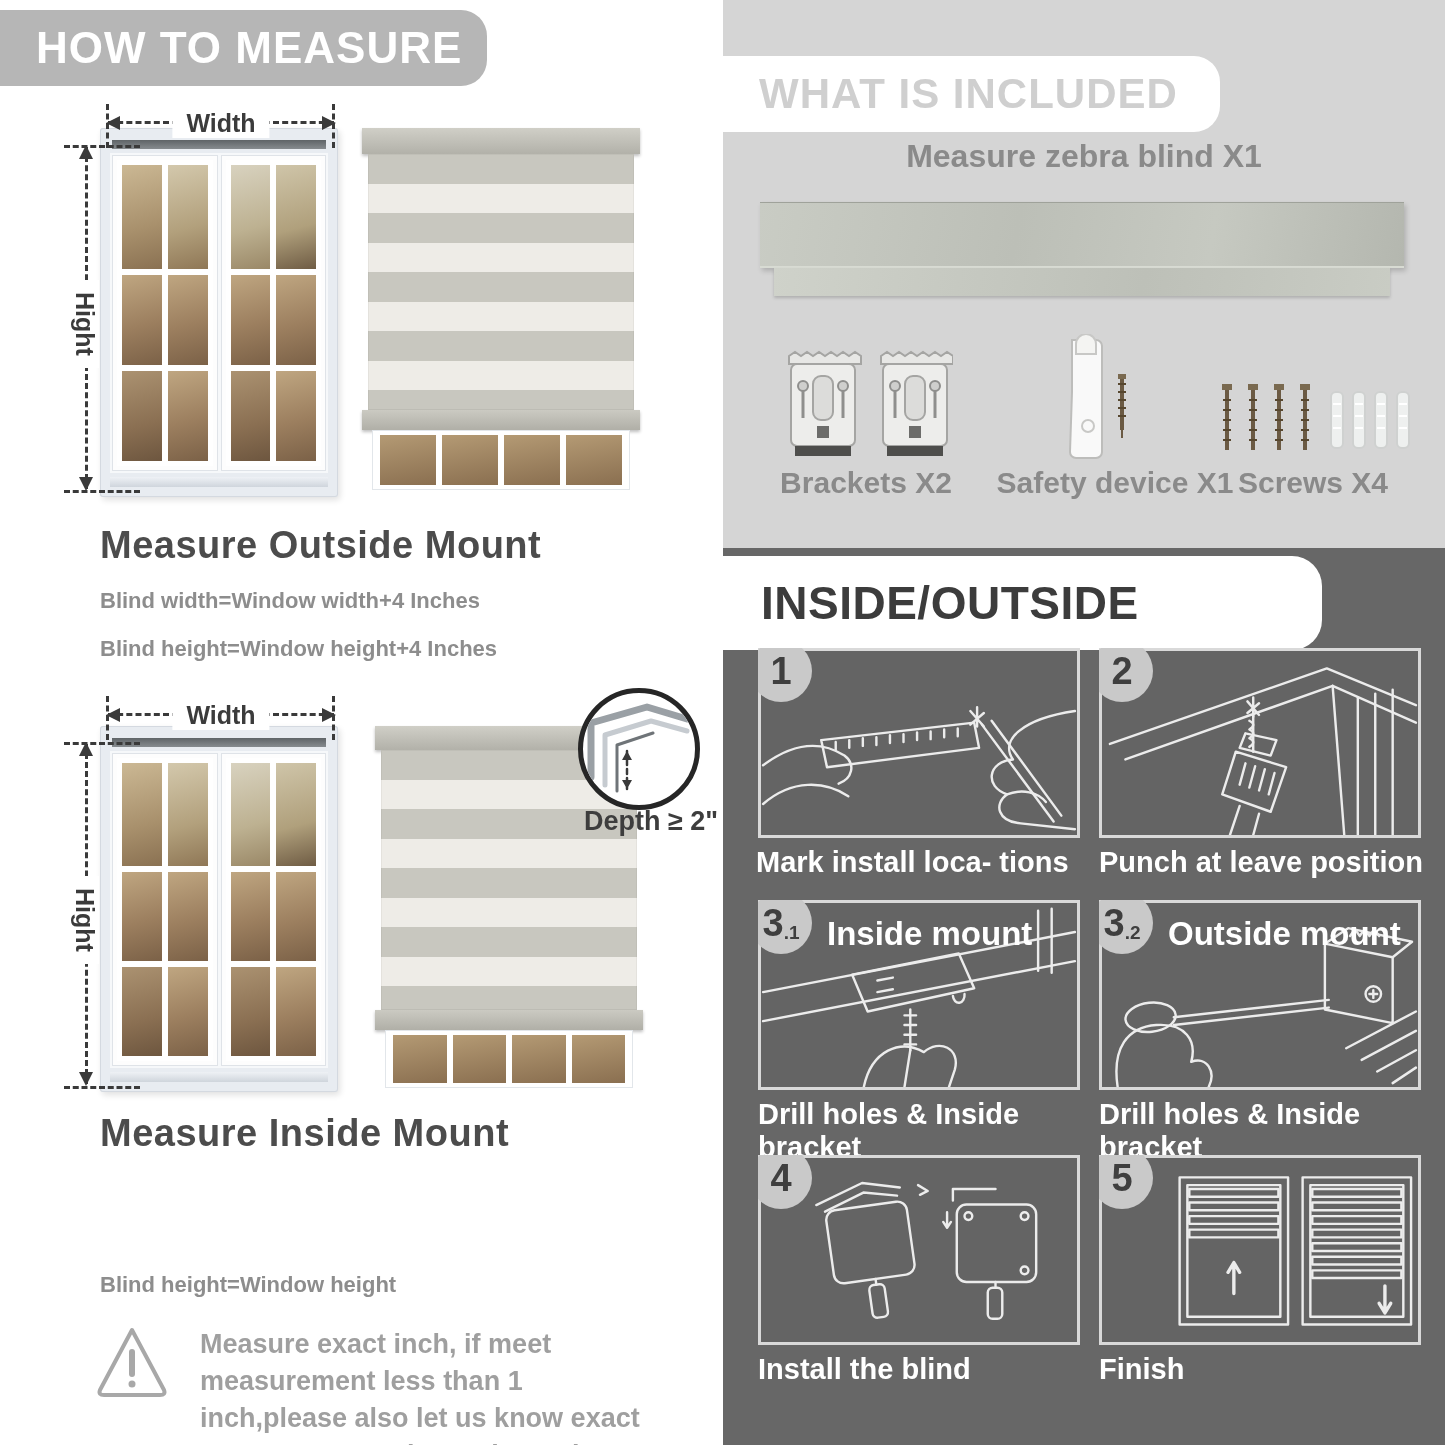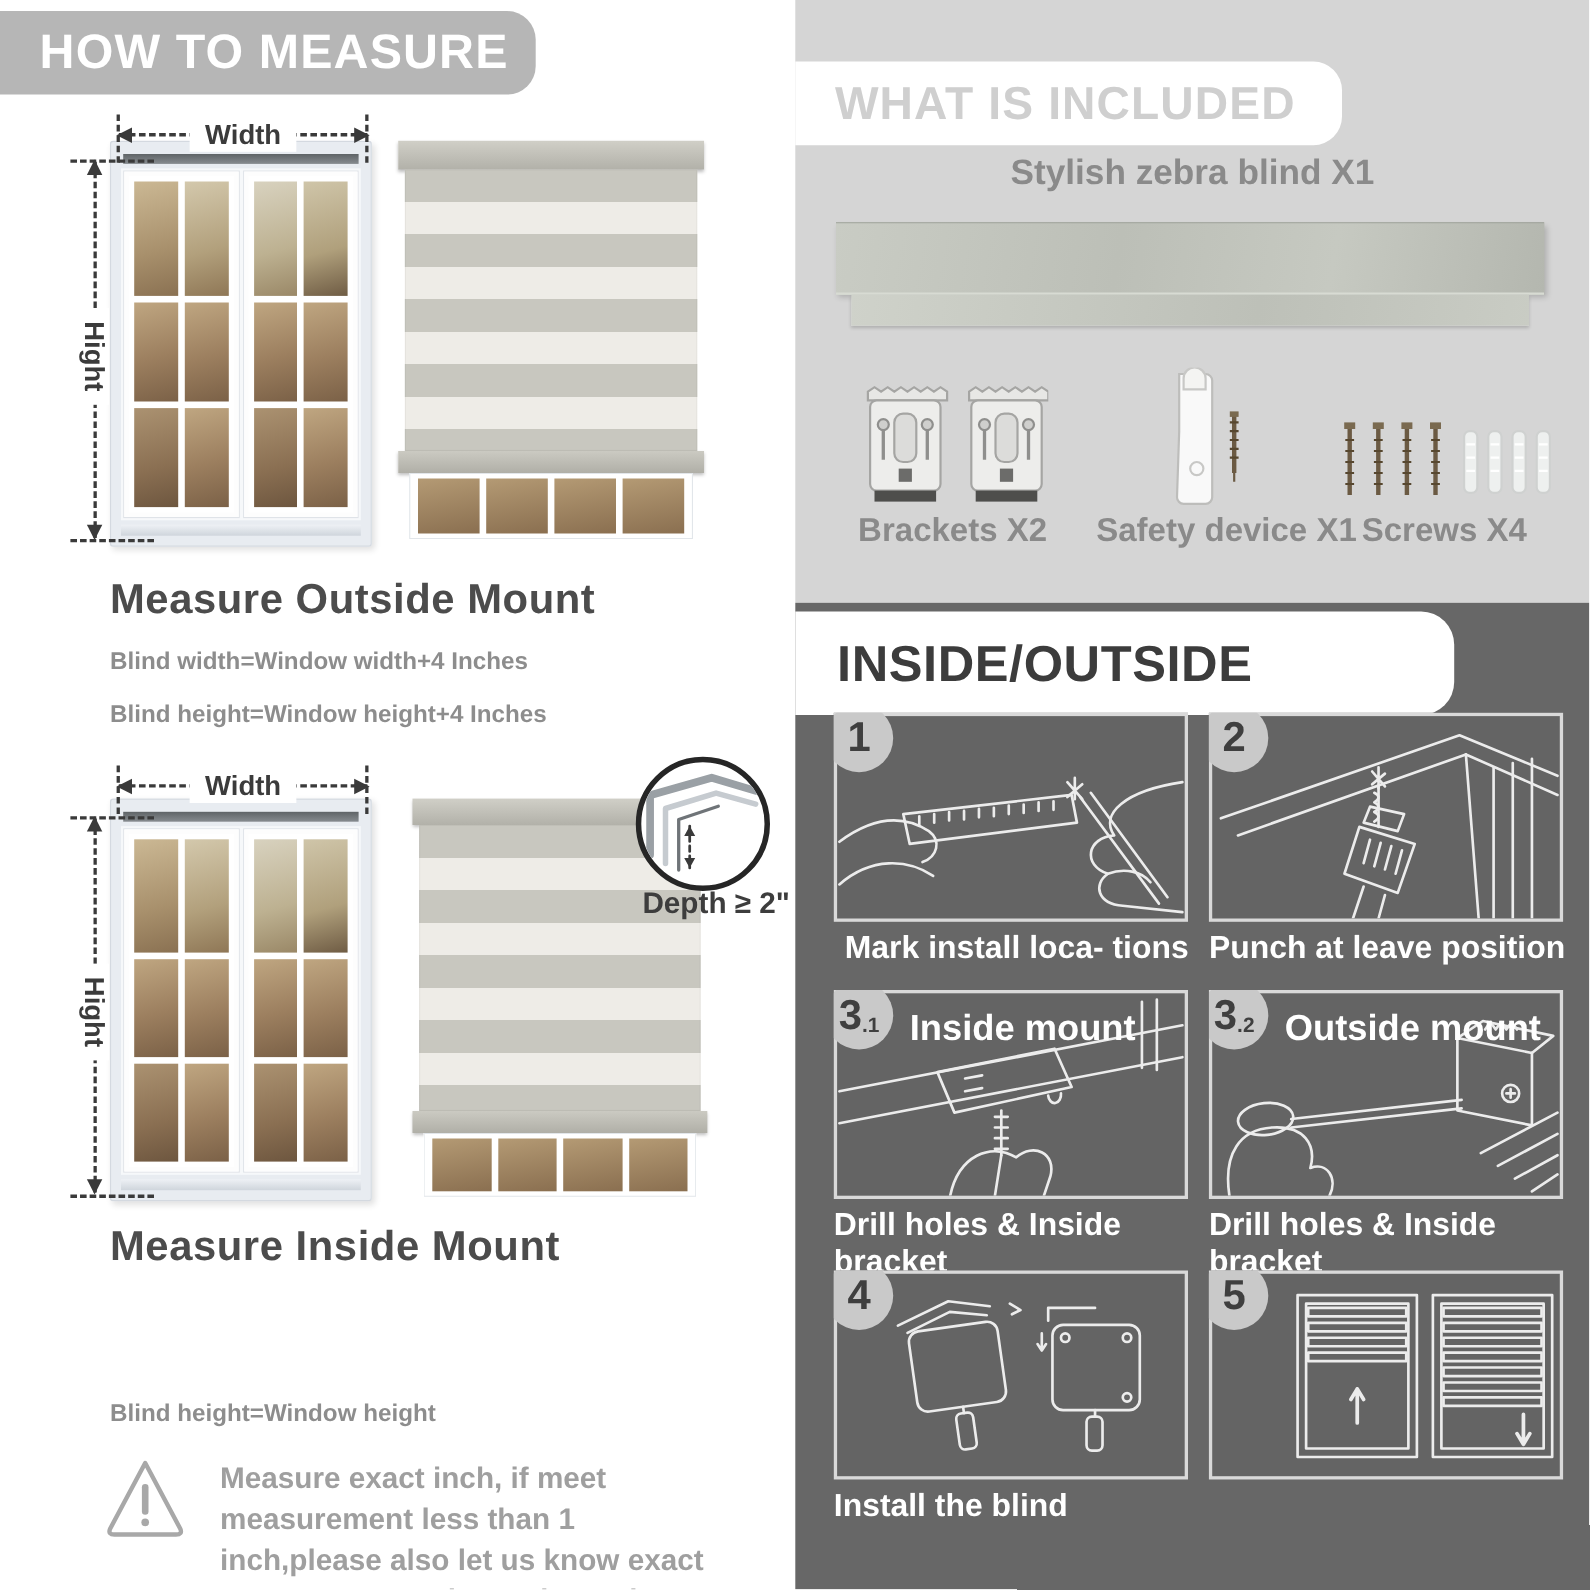--- a/index.html
+++ b/index.html
@@ -225,21 +225,21 @@
 
   <svg class="abs" style="left:92px;top:1322px" width="80" height="80" viewBox="0 0 80 80">
     <path d="M40 8 L72 68 Q74 73 68 73 L12 73 Q6 73 8 68 Z" fill="none" stroke="#a8a8a8" stroke-width="4" stroke-linejoin="round"></path>
     <line x1="40" y1="30" x2="40" y2="52" stroke="#a8a8a8" stroke-width="6" stroke-linecap="round"></line>
     <circle cx="40" cy="62" r="3.5" fill="#a8a8a8"></circle>
   </svg>
   <div class="abs warn-text" style="left:200px;top:1326px">Measure exact inch, if meet measurement less than 1 inch,please also let us know exact measurement, please do not leave it</div>
 
   <div class="abs panel-light">
     <div class="abs banner-included">WHAT IS INCLUDED</div>
-    <div class="abs blind-x1">Stylish zebra blind X1</div>
+    <div class="abs blind-x1">Measure zebra blind X1</div>
     <div class="abs cassette-big"></div>
     <div class="abs cassette-lip"></div>
 
     <svg class="abs" style="left:62px;top:348px" width="168" height="116" viewBox="0 0 168 116">
       <g>
         <path d="M4 8 l6 -4 6 4 6 -4 6 4 6 -4 6 4 6 -4 6 4 6 -4 6 4 6 -4 6 4 v8 H4 Z" fill="#e7e7e5" stroke="#a5a5a3" stroke-width="2"></path>
         <rect x="6" y="16" width="64" height="82" rx="6" fill="#ededeb" stroke="#a5a5a3" stroke-width="2"></rect>
         <rect x="28" y="28" width="20" height="44" rx="8" fill="#dcdcda" stroke="#a5a5a3" stroke-width="2"></rect>
         <circle cx="18" cy="38" r="5" fill="#cfcfcd" stroke="#8f8f8d" stroke-width="2"></circle>
         <line x1="18" y1="43" x2="18" y2="70" stroke="#8f8f8d" stroke-width="3"></line>
@@ -317,21 +317,21 @@
         <path d="M0 118 C35 92 62 94 84 108 C96 117 92 132 78 137"></path>
         <path d="M0 158 C30 132 64 134 88 150"></path>
         <path d="M60 92 L218 74 L223 100 L66 120 Z"></path>
         <path d="M75 94 v8 M89 92 v8 M103 90 v8 M117 89 v8 M131 87 v8 M145 86 v8 M159 84 v8 M173 83 v8 M187 81 v8 M201 80 v8"></path>
         <path d="M214 62 l14 16 M228 64 l-14 12 M221 58 l0 20"></path>
         <path d="M300 176 L226 76 M308 170 L236 72"></path>
         <path d="M322 62 C268 70 244 92 258 112 C232 114 228 140 252 148 C238 158 242 176 266 178 L322 184"></path>
         <path d="M252 148 C268 142 284 146 292 156"></path>
       </svg>
     </div>
-    <div class="caption" style="left:45px;top:298px">Mark install loca- tions</div>
+    <div class="caption" style="left:33px;top:298px">Mark install loca- tions</div>
     <div class="step" style="left:35px;top:100px;border:none;background:none">
       <div class="badge">
         <span>1</span>
           <sub></sub>
       </div>
     </div>
 
     <div class="step" style="left:376px;top:100px">
       <svg class="art" viewBox="0 0 322 190">
         <path d="M6 96 L230 18 M230 18 L322 56"></path>
@@ -445,20 +445,21 @@
             <rect x="215" y="46" width="92" height="8"></rect>
           <rect x="215" y="60" width="92" height="8"></rect>
             <rect x="215" y="74" width="92" height="8"></rect>
           <rect x="215" y="88" width="92" height="8"></rect>
             <rect x="215" y="102" width="92" height="8"></rect>
           <rect x="215" y="116" width="92" height="8"></rect>
         </g>
         <path d="M290 132 v28 M290 160 l-6 -10 M290 160 l6 -10" style="stroke-width:3.5"></path>
       </svg>
     </div>
+    <div class="caption" style="left:376px;top:805px">Finish</div>
     <div class="step" style="left:376px;top:607px;border:none;background:none">
       <div class="badge">
         <span>5</span>
           <sub></sub>
       </div>
     </div>
   </div>
 
 </div>
 

